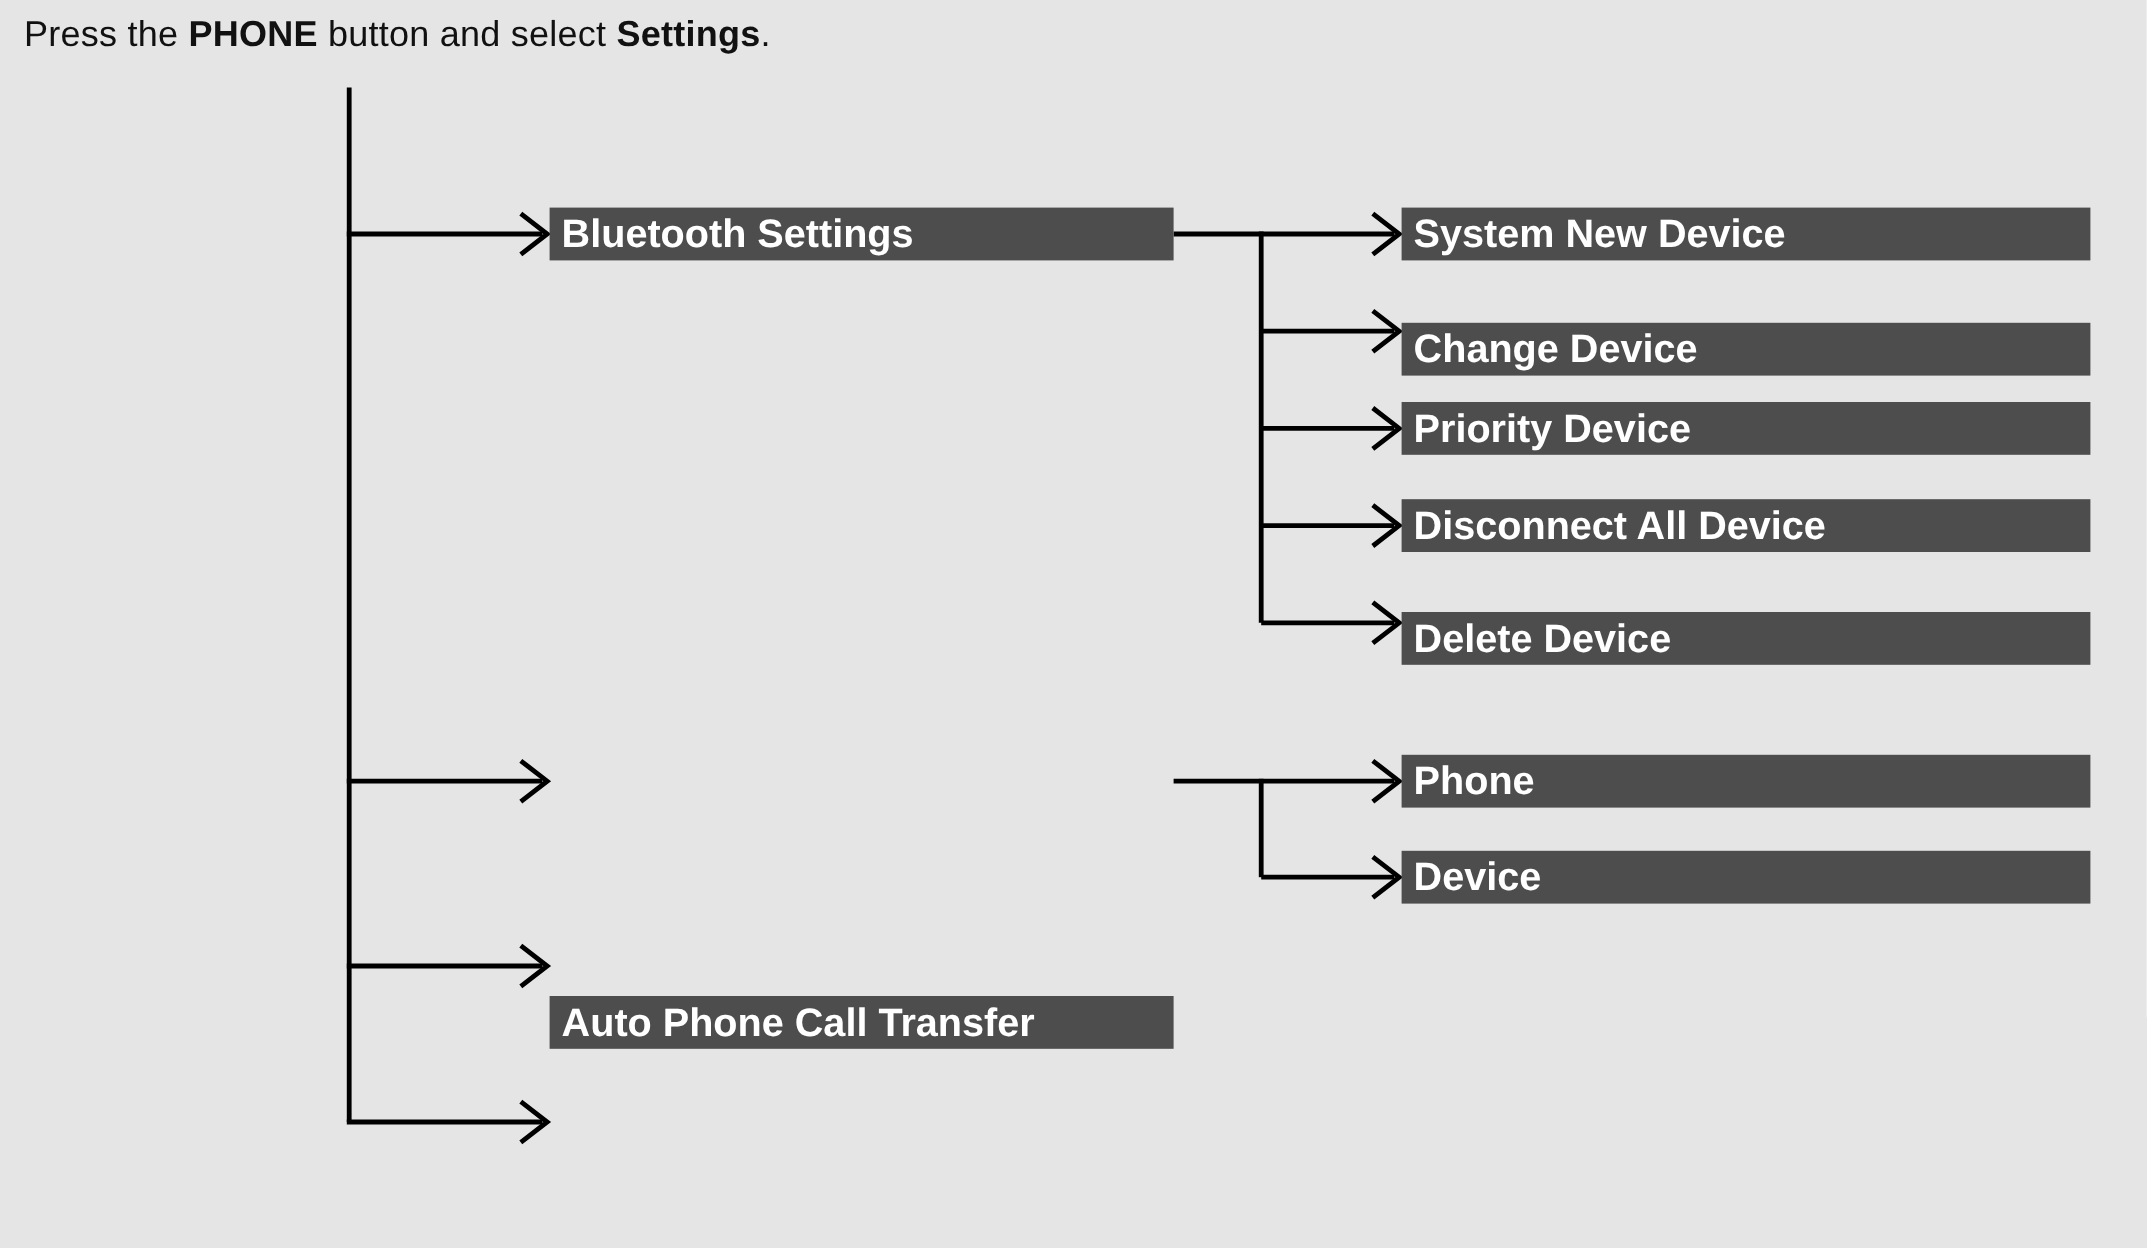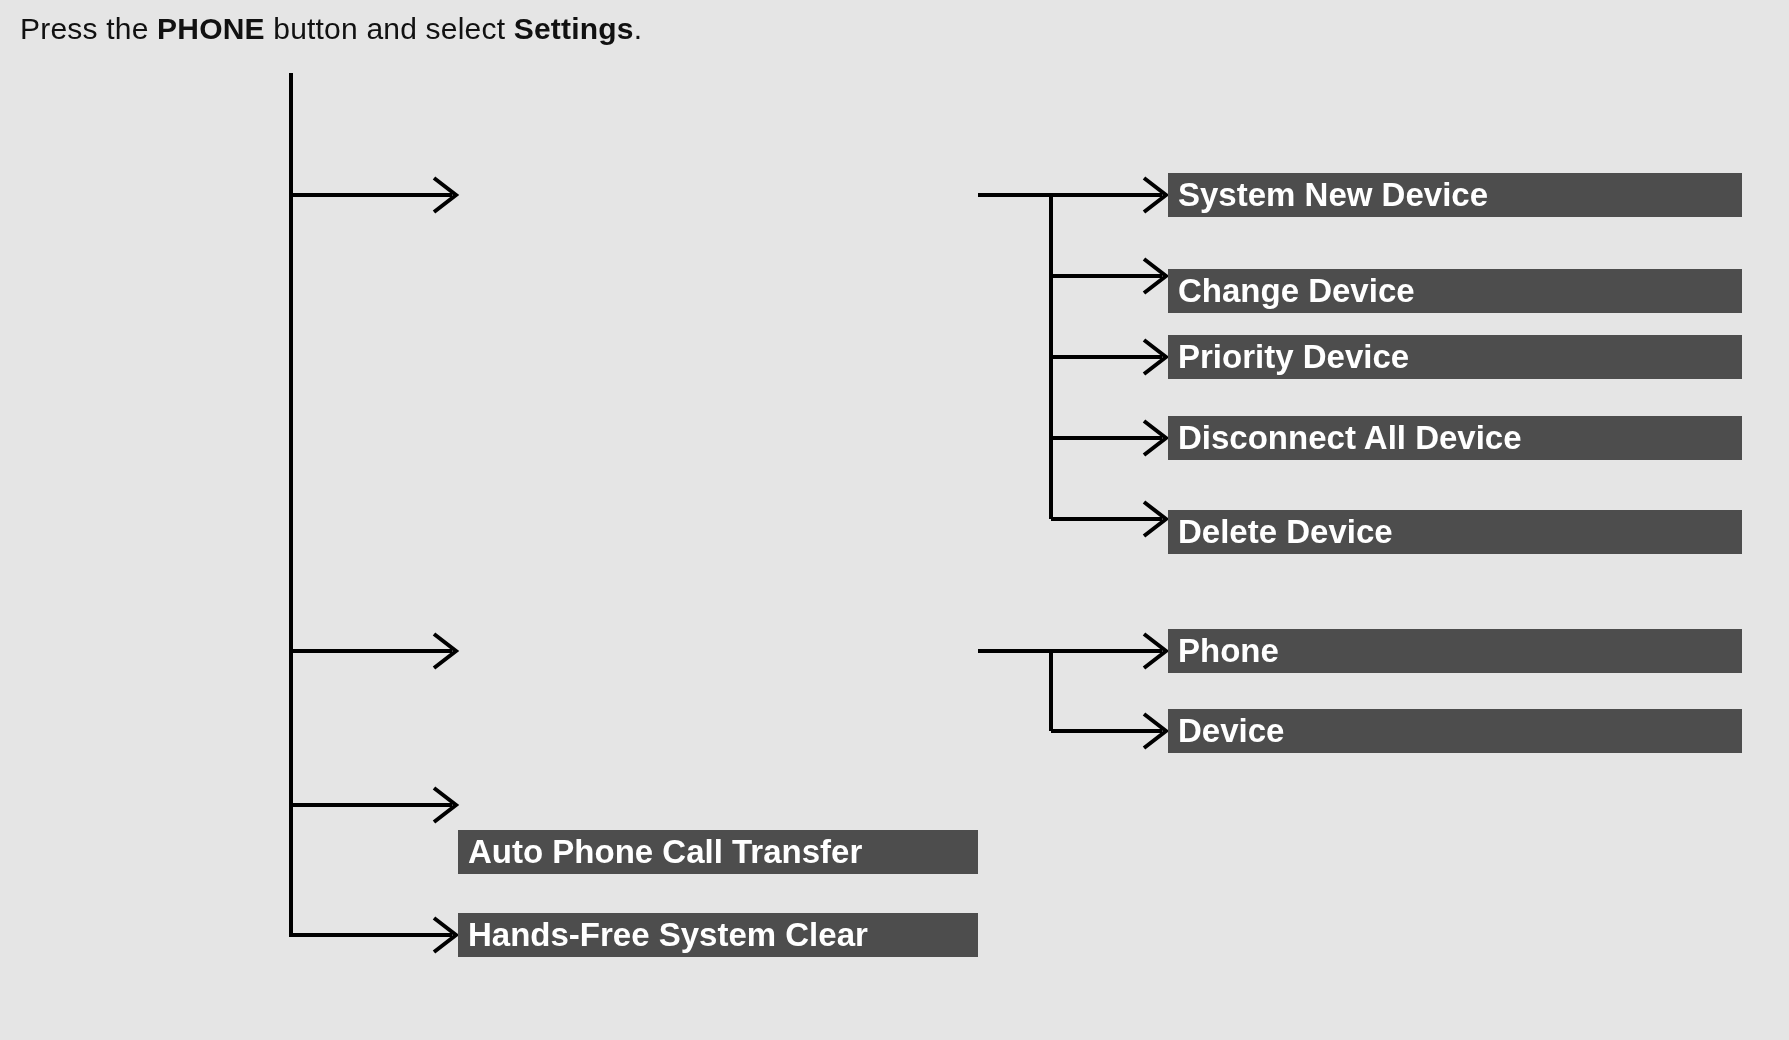--- a/index.html
+++ b/index.html
@@ -56,22 +56,22 @@
     <path d="M1051 519 H1162"></path>
     <path d="M1144 502 L1166 519 L1144 536"></path>
 
     <path d="M978 651 H1162"></path>
     <path d="M1144 634 L1166 651 L1144 668"></path>
     <path d="M1051 649 V731"></path>
     <path d="M1051 731 H1162"></path>
     <path d="M1144 714 L1166 731 L1144 748"></path>
   </svg>
 
+  <div class="node l1" style="top:173px">Bluetooth Settings</div>
   <div class="node l1" style="top:830px">Auto Phone Call Transfer</div>
-  <div class="node l1" style="top:913px">Hands-Free System Clear</div>
 
   <div class="node l2" style="top:173px">System New Device</div>
   <div class="node l2" style="top:269px">Change Device</div>
   <div class="node l2" style="top:335px">Priority Device</div>
   <div class="node l2" style="top:416px">Disconnect All Device</div>
   <div class="node l2" style="top:510px">Delete Device</div>
 
   <div class="node l2" style="top:629px">Phone</div>
   <div class="node l2" style="top:709px">Device</div>
 

